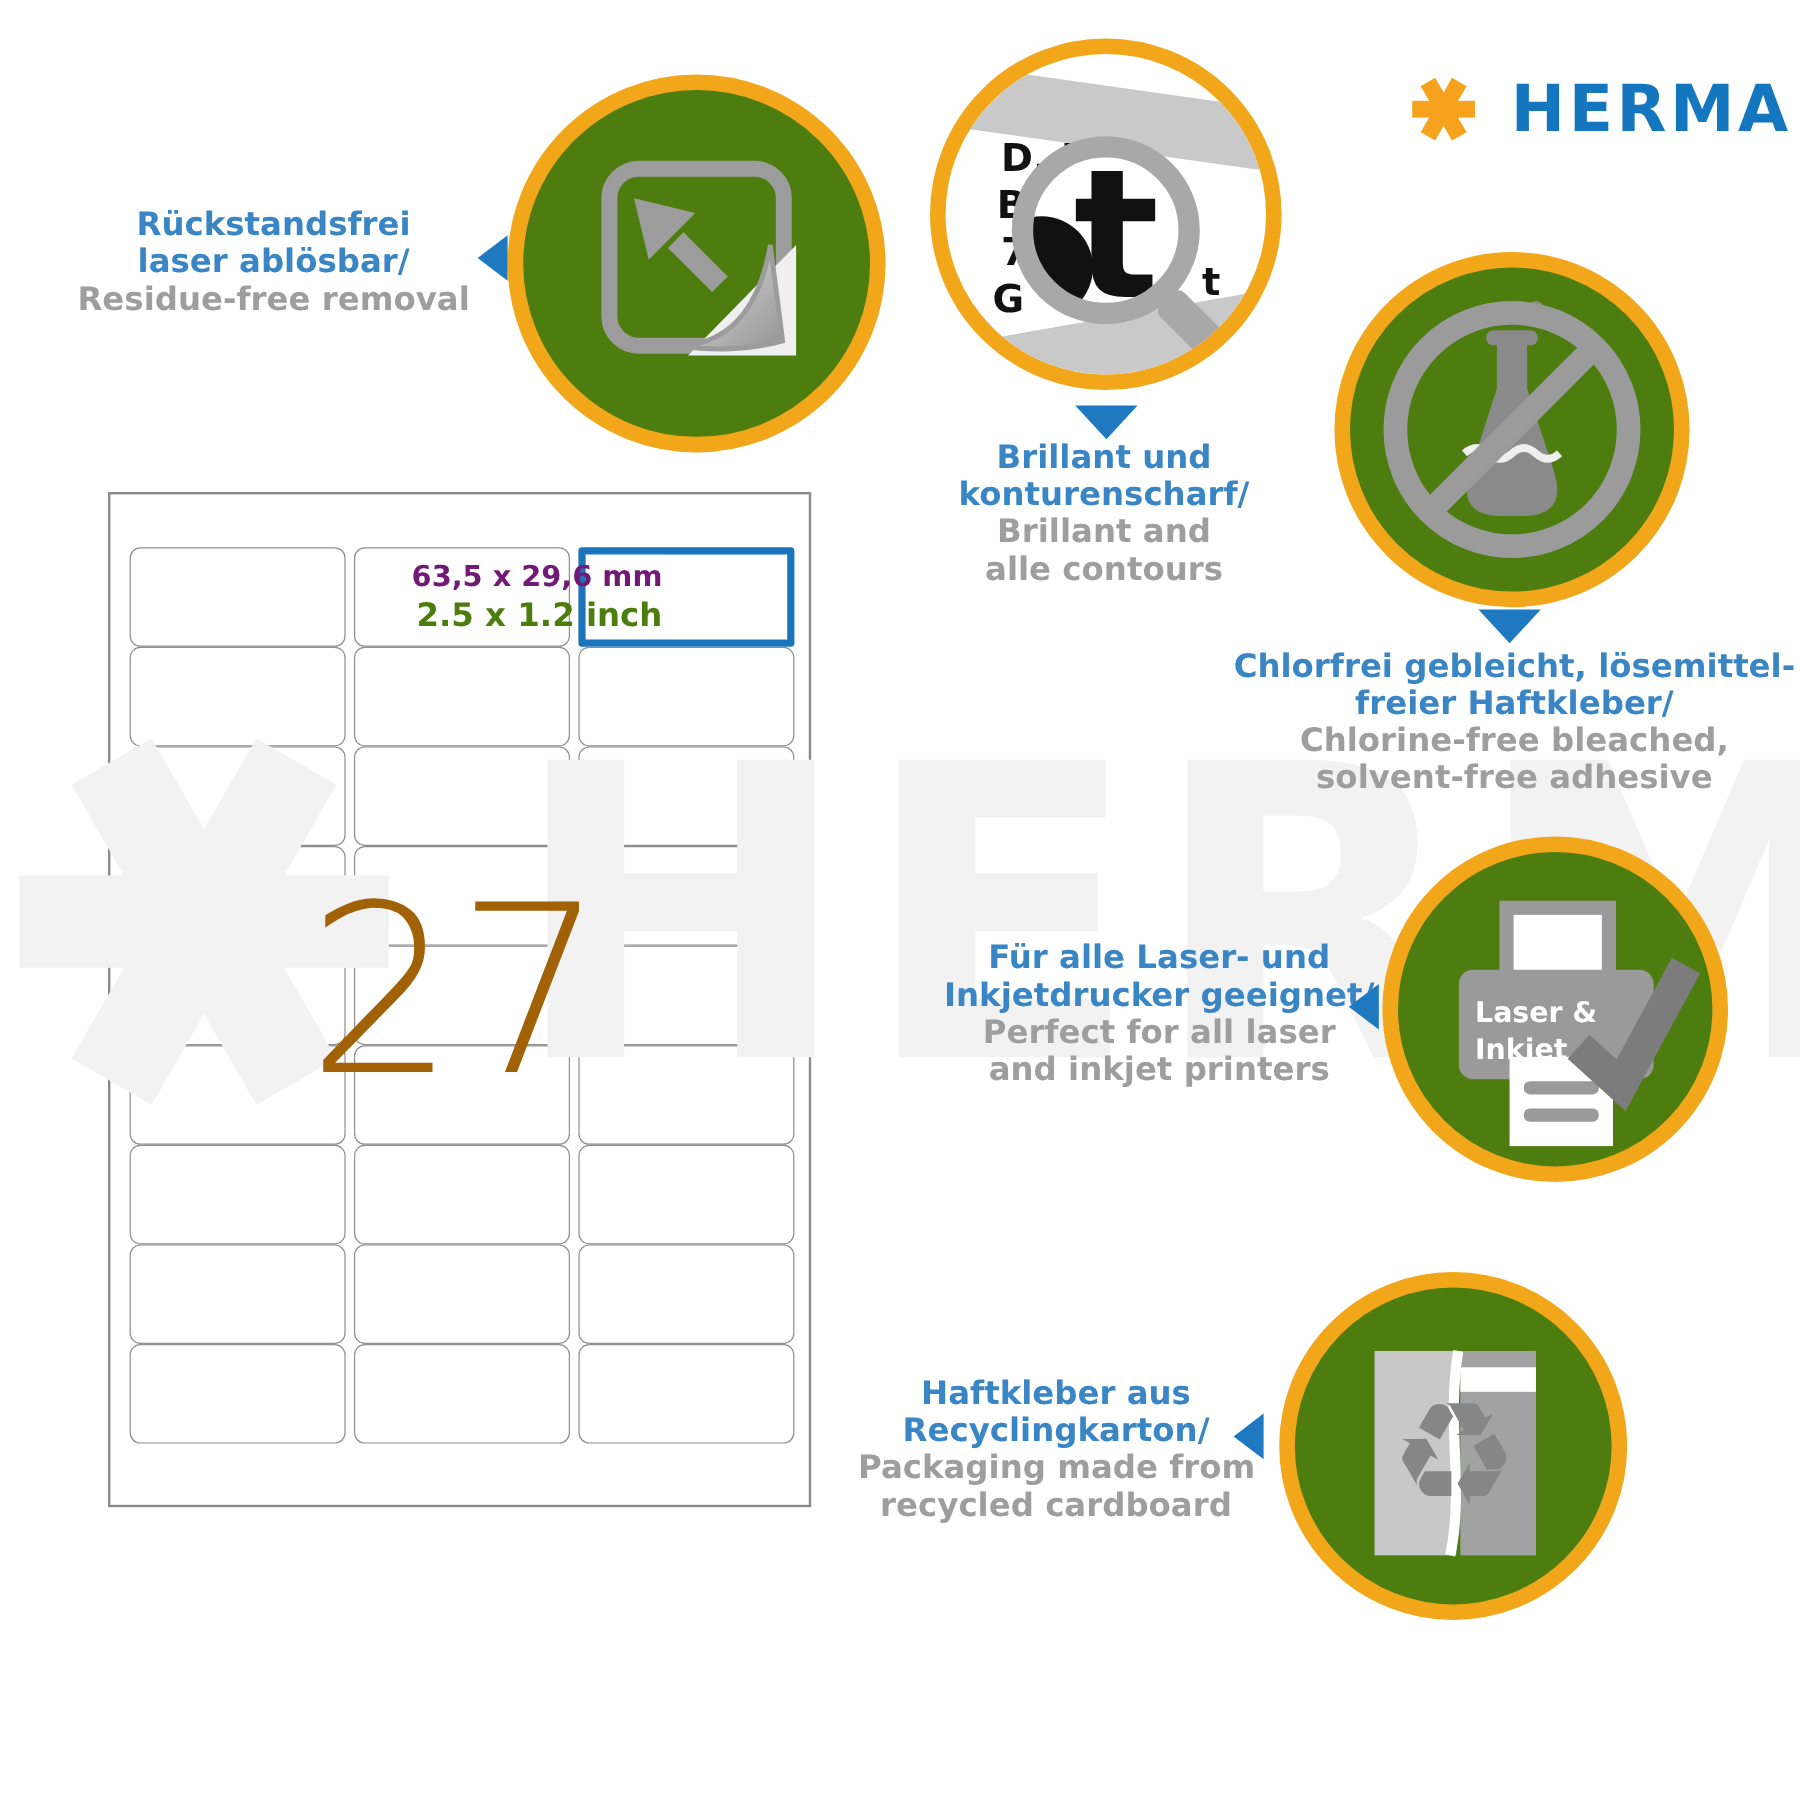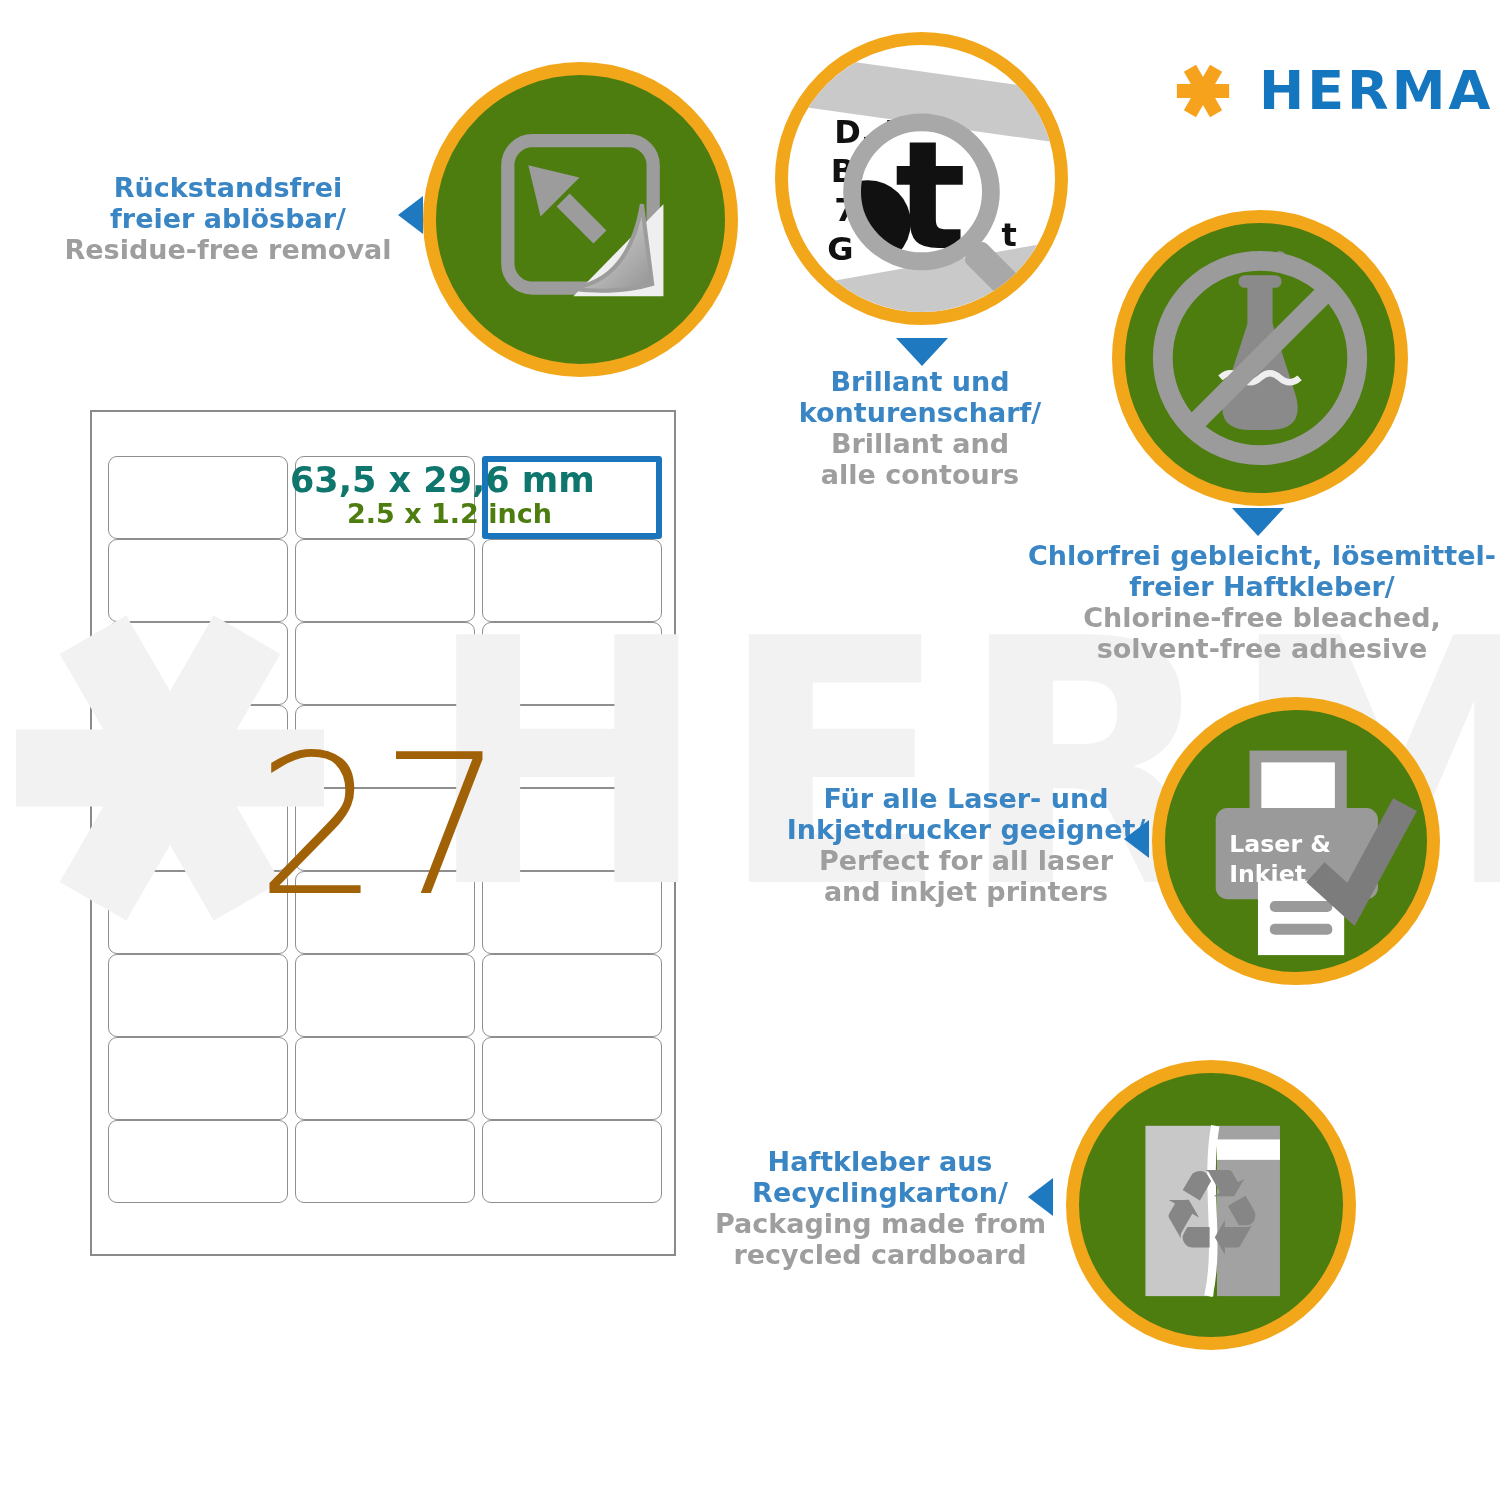--- a/index.html
+++ b/index.html
@@ -15,21 +15,21 @@
   
   .sheet{position:absolute;left:90px;top:410px;width:582px;height:842px;background:#fff;
          border:2px solid #8a8a8a;z-index:1;}
   .grid{position:absolute;left:16px;top:44px;display:grid;
         grid-template-columns:repeat(3,180px);grid-auto-rows:83px;column-gap:7px;row-gap:0;}
   .cell{border:1px solid #8f8f8f;border-radius:9px;background:#fff;}
   .cell.hl{border:6px solid #1b75bc;border-radius:3px;}
 
   .sheet-overlay{position:absolute;z-index:3;}
   .dims{left:290px;top:464px;width:262px;text-align:right;line-height:33px;}
-  .dims .mm{color:#0f766e;font-weight:bold;font-size:35px;white-space:nowrap;}
+  .dims .mm{color:#701a75;font-weight:bold;font-size:24px;white-space:nowrap;}
   .dims .inch{color:#4d7c0f;font-weight:bold;font-size:27px;white-space:nowrap;}
   .count{left:250px;top:728px;width:260px;text-align:center;
          font-size:195px;line-height:1;font-weight:200;color:#a16207;}
 
   
   .circle{position:absolute;border:13px solid #f2a71b;border-radius:50%;background:#4d7c0f;
           overflow:hidden;z-index:4;display:flex;align-items:center;justify-content:center;}
   .c1{left:423px;top:62px;width:289px;height:289px;}
   .c2{left:775px;top:32px;width:267px;height:267px;background:#fff;}
   .c3{left:1112px;top:210px;width:270px;height:270px;}
@@ -193,21 +193,21 @@
       <rect x="78" y="62" width="80" height="200" fill="#c8c8c8"></rect>
       <rect x="162" y="62" width="74" height="200" fill="#a2a2a2"></rect>
       <rect x="162" y="78" width="74" height="24" fill="#ffffff"></rect>
       <path d="M160,62 C148,130 166,200 152,262" stroke="#ffffff" stroke-width="10" fill="none"></path>
       <text x="156" y="212" font-size="140" fill="#868686" text-anchor="middle">♻</text>
     </svg>
   </div>
 
   <div class="caption cap1">
     <div class="de">Rückstandsfrei</div>
-    <div class="de">freier ablösbar/</div>
+    <div class="de">laser ablösbar/</div>
     <div class="en">Residue-free removal</div>
   </div>
 
   <div class="caption cap2">
     <div class="de">Brillant und</div>
     <div class="de">konturenscharf/</div>
     <div class="en">Brillant and</div>
     <div class="en">alle contours</div>
   </div>
 

